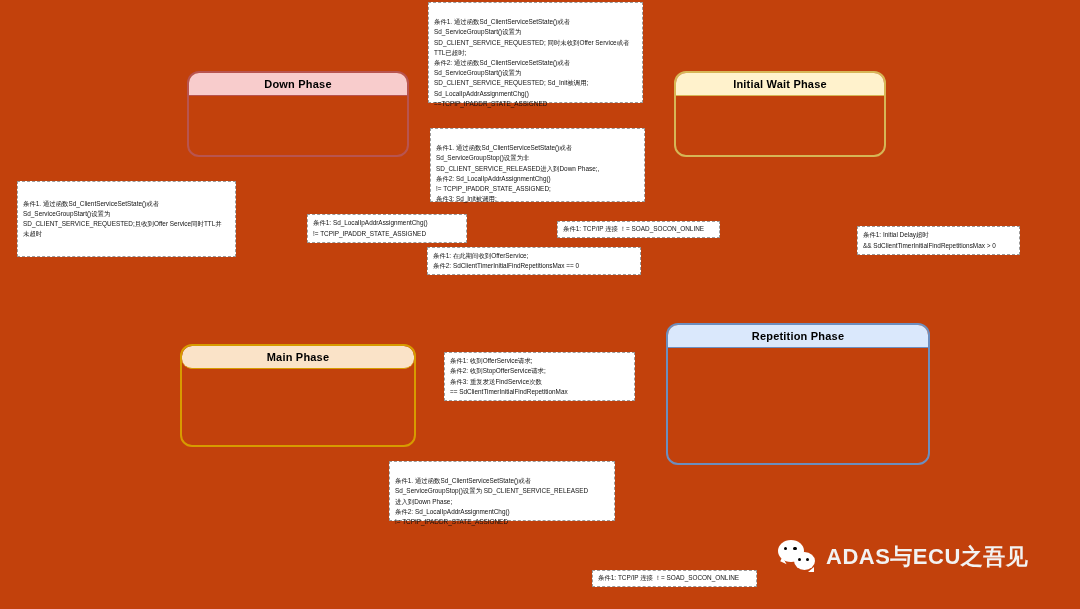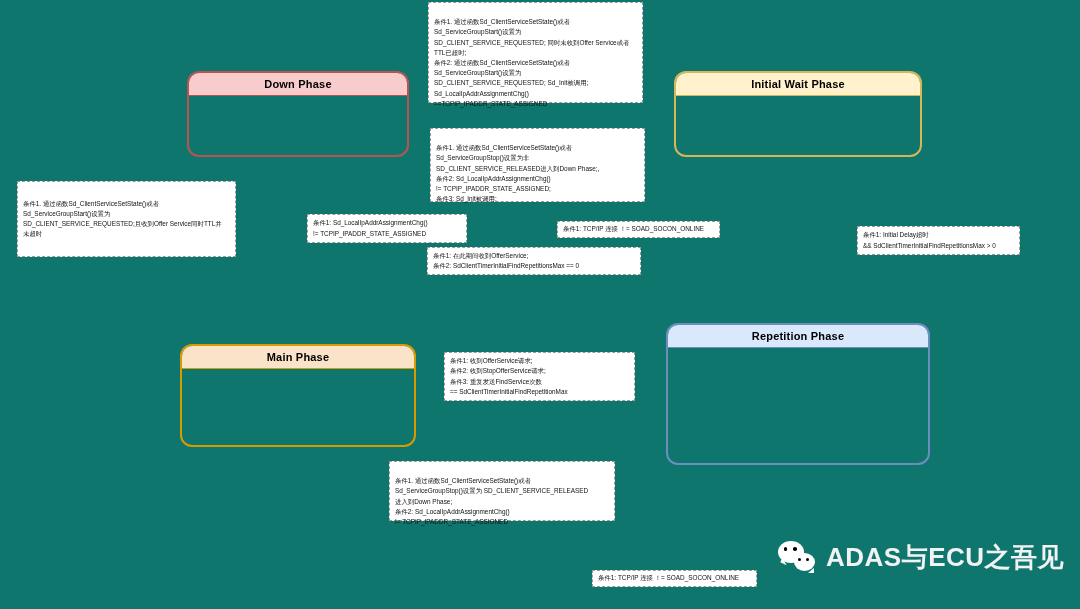--- a/index.html
+++ b/index.html
@@ -4,21 +4,21 @@
 <style>
   html, body {
     margin: 0;
     padding: 0;
     background: #000000;
   }
   #canvas {
     position: relative;
     width: 1080px;
     height: 609px;
-    background: #0f766e;
+    background: #c2410c;
     overflow: hidden;
     font-family: "Liberation Sans", "DejaVu Sans", sans-serif;
   }
 
   
   .phase {
     position: absolute;
     box-sizing: border-box;
     border-radius: 12px;
     border-style: solid;
@@ -98,48 +98,48 @@
   #brand .eye {
     position: absolute; background: #000000; border-radius: 50%;
     width: 3.6px; height: 3.6px;
   }
   #brand .eye-a1 { left: 5.5px; top: 6.5px; }
   #brand .eye-a2 { left: 15px;  top: 6.5px; }
   #brand .eye-b1 { left: 20px;  top: 17.5px; width: 3px; height: 3px; }
   #brand .eye-b2 { left: 28px;  top: 17.5px; width: 3px; height: 3px; }
   #brand .brand-text {
     color: #f2f2f2;
-    font-size: 26px;
+    font-size: 22px;
     font-weight: bold;
     letter-spacing: .5px;
     white-space: nowrap;
     font-family: "Liberation Sans", "DejaVu Sans", sans-serif;
   }
 </style>
 </head>
 <body>
 
 <div id="canvas">
 
   <div class="phase" style="left:187px; top:71px; width:222px; height:86px; border-color:#b85450;">
     <div class="phase-header" style="background:#f8cccc; border-bottom-color:#b85450;">
       <span>Down Phase</span>
     </div>
     <div class="phase-body" style="height:62px;"></div>
   </div>
 
-  <div class="phase" style="left:674px; top:71px; width:248px; height:86px; border-color:#d6b656;">
+  <div class="phase" style="left:674px; top:71px; width:212px; height:86px; border-color:#d6b656;">
     <div class="phase-header" style="background:#fff2cc; border-bottom-color:#d6b656;">
       <span>Initial Wait Phase</span>
     </div>
     <div class="phase-body" style="height:62px;"></div>
   </div>
 
   <div class="phase" style="left:180px; top:344px; width:236px; height:103px; border-color:#d79b00;">
-    <div class="phase-header" style="background:#fae3c8; border-bottom-color:#d79b00;">
+    <div class="phase-header" style="background:#fae3c8; border-bottom-color:#d79b00;border-radius:10px;">
       <span>Main Phase</span>
     </div>
     <div class="phase-body" style="height:79px;"></div>
   </div>
 
   <div class="phase" style="left:666px; top:323px; width:264px; height:142px; border-color:#6c8ebf;">
     <div class="phase-header" style="background:#dae8fc; border-bottom-color:#6c8ebf;">
       <span>Repetition Phase</span>
     </div>
     <div class="phase-body" style="height:118px;"></div>

